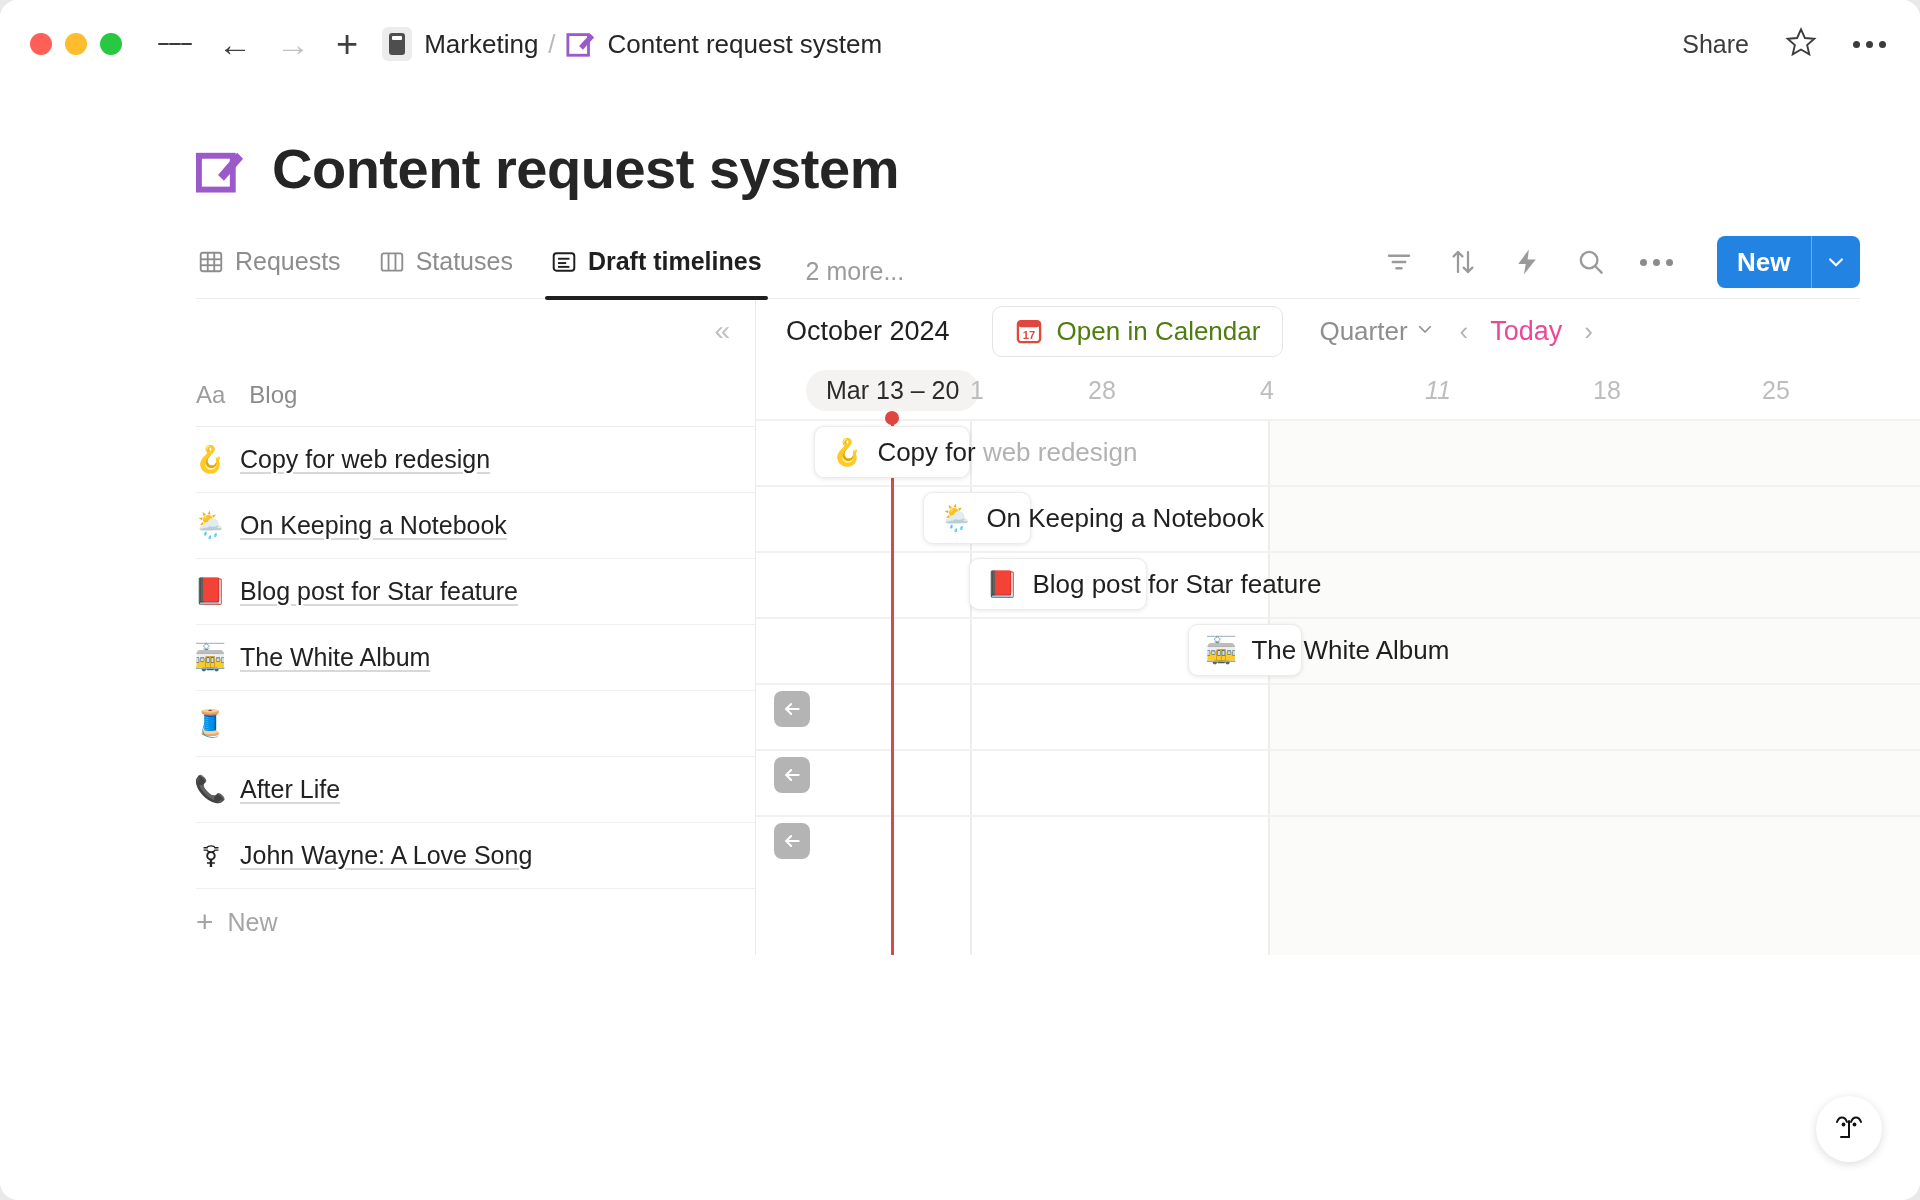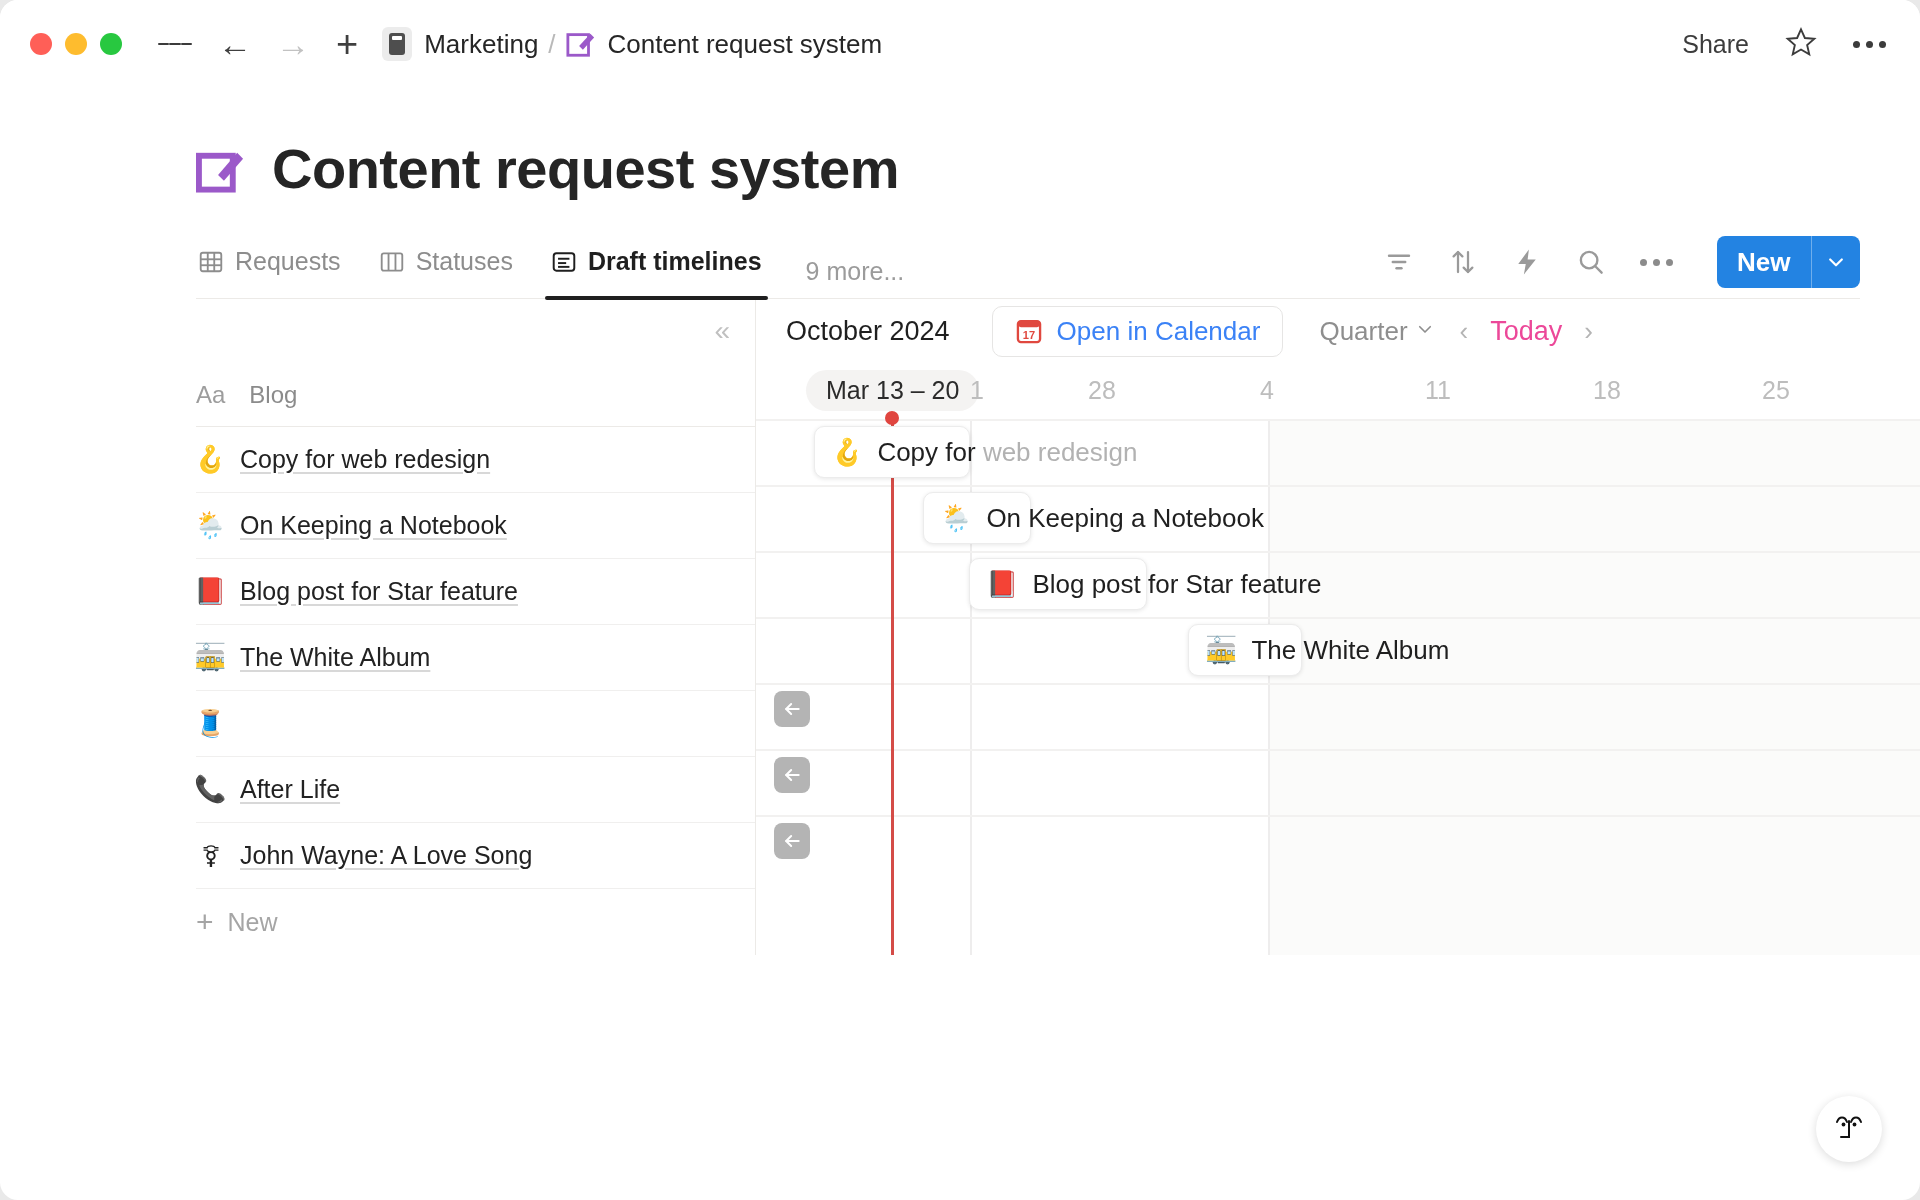--- a/index.html
+++ b/index.html
@@ -134,21 +134,21 @@
   .row-new .plusic { font-size: 30px; font-weight: 300; }
 
   .tl-right { flex: 1; position: relative; overflow: hidden; }
   .tl-head {
     height: 64px; display:flex; align-items:center; gap: 0; padding-left: 30px;
   }
   .month-lbl { font-size: 27px; color:#1f1f1f; font-weight:500; }
   .open-cal {
     display:flex; align-items:center; gap: 14px; margin-left: 42px;
     border:1.5px solid #e6e5e4; border-radius: 10px; padding: 9px 22px;
-    font-size: 26px; color:#3b82f6; cursor:pointer; background:#fff;
+    font-size: 26px; color:#4d7c0f; cursor:pointer; background:#fff;
   }
   .cal-ic { width: 28px; height: 28px; flex:none; }
   .quarter { margin-left: 36px; font-size:26px; color:#8e8e8e; display:flex; align-items:center; gap:8px; cursor:pointer;}
   .qchev { font-size:16px; color:#8e8e8e; }
   .tnav { margin-left: 26px; display:flex; align-items:center; gap: 22px; }
   .tnav .arr { color:#b4b4b4; font-size: 26px; cursor:pointer; }
   .tnav .today { font-size: 27px; color:#ec4899; cursor:pointer; }
 
   .ruler { height: 56px; position: relative; }
   .ruler .pill {
@@ -289,21 +289,21 @@
           <svg viewBox="0 0 24 24" width="26" height="26" fill="none" stroke="#1f1f1f" stroke-width="1.8">
             <rect x="2.5" y="4" width="19" height="16" rx="2.5"></rect>
             <line x1="6.5" y1="9" x2="17" y2="9"></line>
               <line x1="6.5" y1="13" x2="14" y2="13"></line>
             <line x1="6.5" y1="16.5" x2="17" y2="16.5"></line>
           </svg>
         </span>
         <span>Draft timelines</span>
       </div>
 
-      <div class="tab-more">9 more...</div>
+      <div class="tab-more">2 more...</div>
 
       <div class="tabs-tools">
         <span class="tool-ic">
           <svg viewBox="0 0 24 24" width="30" height="30" fill="none" stroke="#9a9a9a" stroke-width="1.9" stroke-linecap="round">
             <line x1="4" y1="7" x2="20" y2="7"></line>
               <line x1="7" y1="12" x2="17" y2="12"></line>
               <line x1="10" y1="17" x2="14" y2="17"></line>
           </svg>
         </span>
         <span class="tool-ic">
@@ -418,21 +418,21 @@
             <span class="today">Today</span>
             <span class="arr">›</span>
           </span>
         </div>
 
         <div class="ruler">
           <span class="pill">Mar 13 – 20</span>
           <span class="tick" style="left:214px;">1</span>
           <span class="tick" style="left:332px;">28</span>
           <span class="tick" style="left:504px;">4</span>
-          <span class="tick" style="left:669px;">11</span>
+          <span class="tick" style="left:669px;font-style:italic;">11</span>
           <span class="tick" style="left:837px;">18</span>
           <span class="tick" style="left:1006px;">25</span>
         </div>
 
         <div class="grid">
           <div class="shade" style="left:512px; width:1000px;"></div>
           <div class="vline" style="left:214px;"></div>
           <div class="vline" style="left:512px;"></div>
           <div class="hline" style="top:0px;"></div>
           <div class="hline" style="top:66px;"></div>

